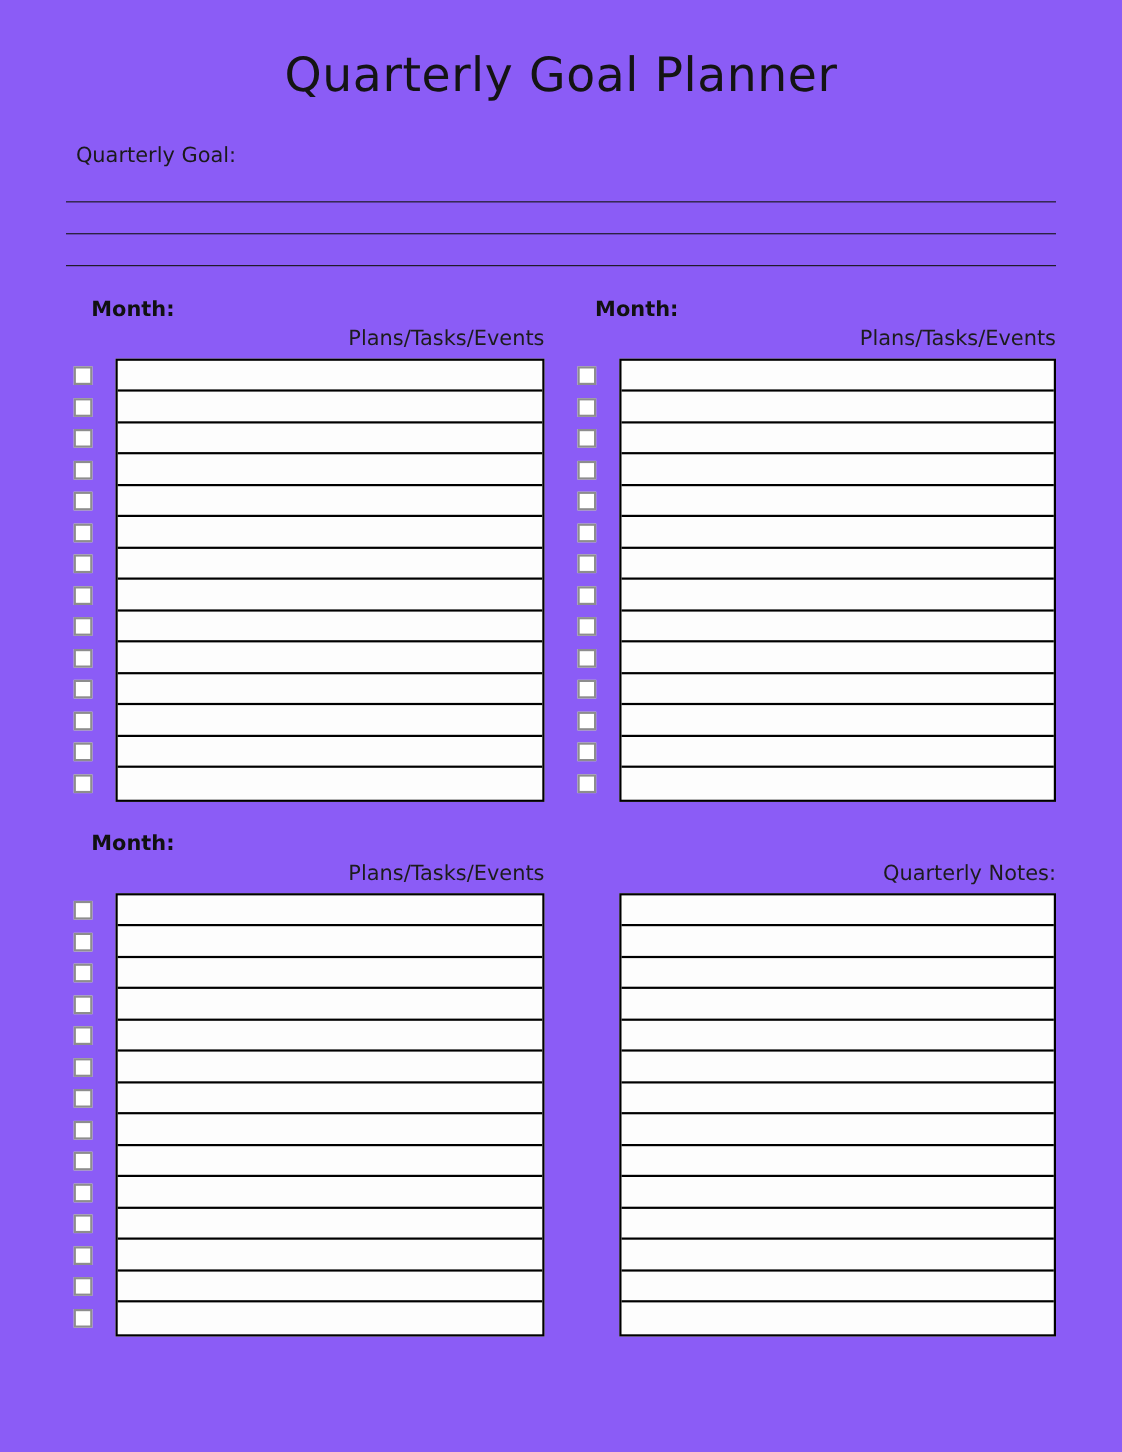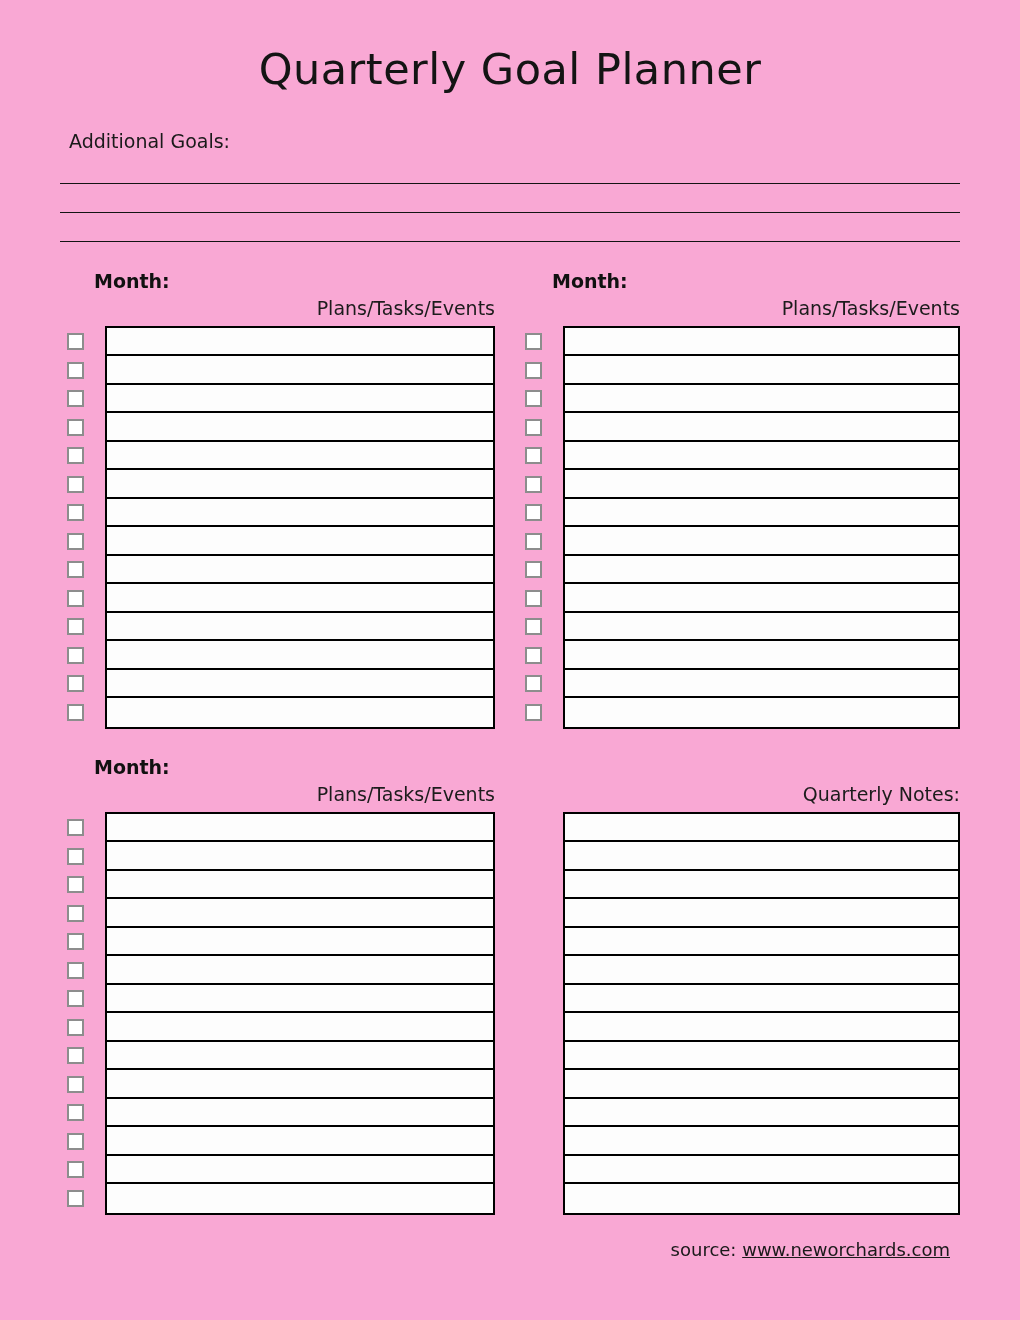--- a/index.html
+++ b/index.html
@@ -1,20 +1,20 @@
 <!DOCTYPE html>
 <html><head>
 <meta charset="utf-8">
 <style>
   html,body { margin:0; padding:0; background:#fdfdfd; }
   .page {
     width:1020px; height:1320px;
     box-sizing:border-box;
     padding:0 60px;
-    background:#f9a8d4;
+    background:#8b5cf6;
     color:#1a1a1a;
     font-family:"DejaVu Sans","Liberation Sans",sans-serif;
     overflow:hidden;
   }
   .title {
     margin:0;
     padding-top:44px;
     text-align:center;
     font-size:43px;
     font-weight:500;
@@ -35,21 +35,21 @@
   }
   .grid {
     display:grid;
     grid-template-columns:435px 442px;
     column-gap:23px;
     row-gap:25px;
     margin-top:26px;
   }
   .sect {}
   .month-label {
-    margin-left:34px;
+    margin-left:23px;
     font-size:19px;
     font-weight:bold;
     line-height:27px;
     height:27px;
     color:#111;
   }
   .sub-label {
     margin-left:55px;
     font-size:19px;
     line-height:26px;
@@ -105,21 +105,21 @@
     cursor:pointer;
   }
 </style>
 </head>
 <body>
 
 <div class="page">
 
   <h1 class="title">Quarterly Goal Planner</h1>
 
-  <div class="goals-label">Additional Goals:</div>
+  <div class="goals-label">Quarterly Goal:</div>
   <div class="goal-lines">
       <div class="goal-line"></div>
       <div class="goal-line"></div>
       <div class="goal-line"></div>
     </div>
 
   <div class="grid">
 
     <section class="sect">
       <div class="month-label">Month:</div>
@@ -341,17 +341,14 @@
             <div class="row"></div>
             <div class="row"></div>
             <div class="row"></div>
             <div class="row"></div>
           </div>
       </div>
     </section>
 
   </div>
 
-  <div class="footer">
-    <span>source: </span><a>www.neworchards.com</a>
-  </div>
 
 </div>
 
 </body></html>

